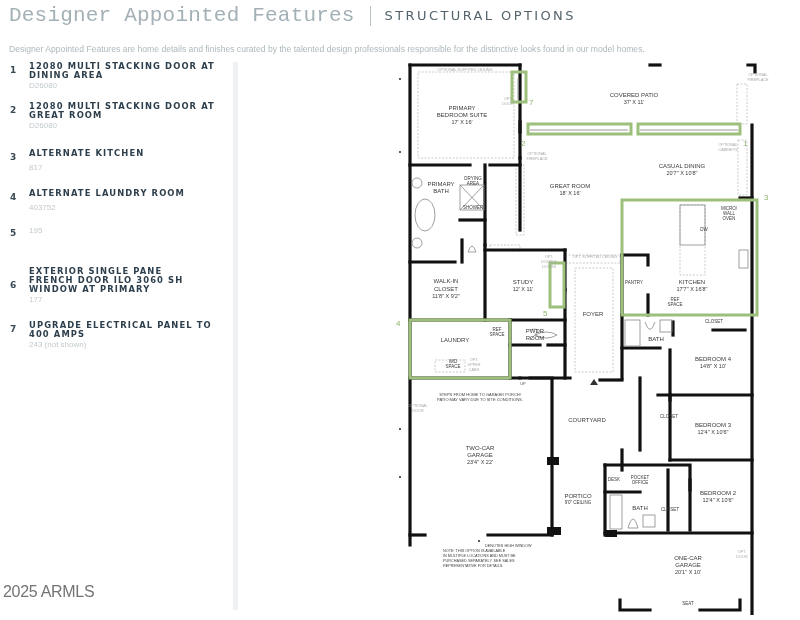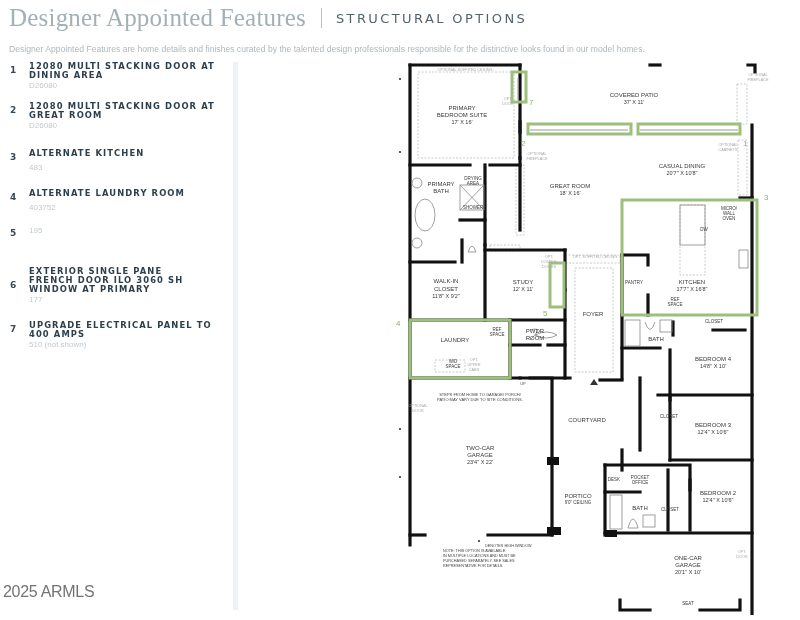--- a/index.html
+++ b/index.html
@@ -1,18 +1,18 @@
 <!DOCTYPE html>
 <html><head>
 <meta charset="utf-8">
 <style>
   html, body { margin:0; padding:0; background:#ffffff; }
   body { width:800px; height:620px; position:relative; overflow:hidden; font-family:"Liberation Sans", sans-serif; }
   .hdr { position:absolute; left:9px; top:4px; white-space:nowrap; }
-  .hdr-title { font-family:Liberation Serif, serif; font-size:25px; color:#a3b0b6; letter-spacing:0.2px; display:inline-block; vertical-align:middle; }
+  .hdr-title { font-family:Liberation Mono, monospace; font-size:21px; color:#a3b0b6; letter-spacing:0.2px; display:inline-block; vertical-align:middle; }
   .hdr-sep { display:inline-block; width:1px; height:20px; background:#b7c2c7; margin:0 9px 0 11px; vertical-align:middle; }
   .hdr-sub { font-family:"DejaVu Sans", sans-serif; font-size:13px; letter-spacing:2.4px; color:#54636b; display:inline-block; vertical-align:middle; }
   .hdr-desc { position:absolute; left:9px; top:44px; font-size:8.6px; color:#aeb8bc; white-space:nowrap; }
   .opt-list { position:absolute; left:10px; top:62px; width:215px; }
   .opt { position:relative; padding-left:19px; }
   .opt-num { position:absolute; left:0; top:3px; font-family:"DejaVu Sans", sans-serif; font-size:9px; font-weight:bold; color:#3a4a55; }
   .opt-title { font-family:"DejaVu Sans", sans-serif; font-size:8.4px; font-weight:bold; letter-spacing:1.1px; color:#2d3f4c; line-height:9px; text-transform:uppercase; }
   .opt-code { font-size:8px; color:#c2c9cc; line-height:11px; }
   .divider { position:absolute; left:233px; top:62px; width:5px; height:548px; background:#eef2f4; }
   .copyright { position:absolute; left:3px; top:583px; font-size:16px; color:#737373; letter-spacing:-0.3px; }
@@ -36,40 +36,40 @@
     <div class="opt-code">D26080</div>
   </div>
   <div class="opt" style="height:47px;">
     <span class="opt-num">2</span>
     <div class="opt-title" style="width:190px;">12080 MULTI STACKING DOOR AT GREAT ROOM</div>
     <div class="opt-code">D26080</div>
   </div>
   <div class="opt" style="height:40px;">
     <span class="opt-num">3</span>
     <div class="opt-title" style="margin-bottom:4px;">ALTERNATE KITCHEN</div>
-    <div class="opt-code">483</div>
+    <div class="opt-code">817</div>
   </div>
   <div class="opt" style="height:36px;">
     <span class="opt-num">4</span>
     <div class="opt-title" style="margin-bottom:4px;">ALTERNATE LAUNDRY ROOM</div>
     <div class="opt-code">403752</div>
   </div>
   <div class="opt" style="height:42px;">
     <span class="opt-num">5</span>
     <div class="opt-code">195</div>
   </div>
   <div class="opt" style="height:54px;">
     <span class="opt-num" style="top:13px;">6</span>
     <div class="opt-title" style="width:170px;">EXTERIOR SINGLE PANE FRENCH DOOR ILO 3060 SH WINDOW AT PRIMARY</div>
     <div class="opt-code">177</div>
   </div>
   <div class="opt" style="height:40px;">
     <span class="opt-num">7</span>
     <div class="opt-title" style="width:200px;">UPGRADE ELECTRICAL PANEL TO 400 AMPS</div>
-    <div class="opt-code">510 (not shown)</div>
+    <div class="opt-code">243 (not shown)</div>
   </div>
 </div>
 
 <div class="divider"></div>
 <div class="copyright">2025 ARMLS</div>
 
 <svg class="plan" viewBox="395 55 400 560" xmlns="http://www.w3.org/2000/svg">
 
   <g stroke="#bcbcbc" stroke-width="0.8" fill="none" stroke-dasharray="2,1.5">
     <rect x="418" y="72" width="96" height="86"></rect>

